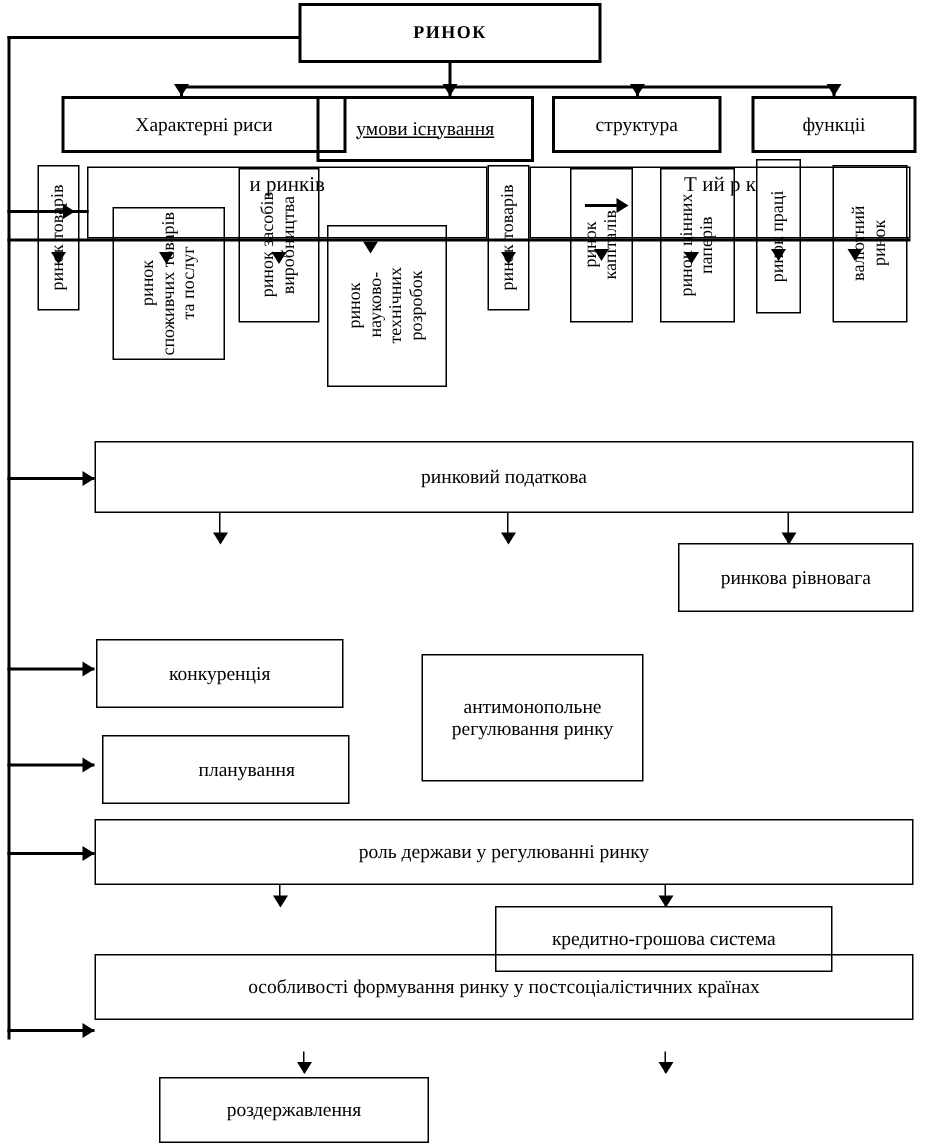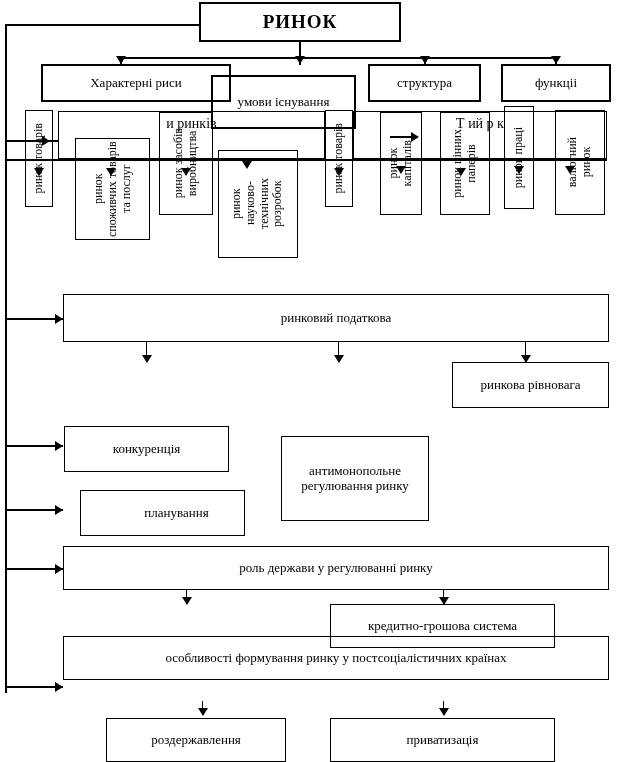--- a/index.html
+++ b/index.html
@@ -2,21 +2,21 @@
 <html><head>
 <meta charset="utf-8">
 <style>
   html,body{margin:0;padding:0;background:#ffffff;}
   body{font-family:"Liberation Serif","DejaVu Serif",serif;color:#000;}
   #canvas{position:relative;width:618px;height:762px;overflow:hidden;background:#fff;}
 
   .box{position:absolute;border:1px solid #000;background:transparent;
        display:flex;align-items:center;justify-content:center;text-align:center;
        font-size:13px;line-height:1.15;box-sizing:border-box;}
-  .box.title{border:2px solid #000;font-weight:bold;font-size:19px;letter-spacing:1px;}
+  .box.title{border:2px solid #000;font-weight:bold;font-size:12px;letter-spacing:1px;}
   .box.bold{border:2px solid #000;}
   .vbox{position:absolute;border:1px solid #000;background:transparent;box-sizing:border-box;
         display:flex;align-items:center;justify-content:center;}
   .vtext{writing-mode:vertical-rl;transform:rotate(180deg);text-align:center;
          font-size:12px;line-height:1.15;white-space:pre-line;}
   .wideover{position:absolute;border:1px solid #000;box-sizing:border-box;background:transparent;
             display:flex;align-items:flex-start;justify-content:center;font-size:14px;padding-top:4px;}
 
   
   .ln{position:absolute;background:#000;}
@@ -43,21 +43,21 @@
   <div class="ln vln" style="left:120px;top:57px;width:2px;height:8px;"></div>
   <div class="arrow-d" style="left:116px;top:56px;"></div>
   <div class="ln vln" style="left:299px;top:57px;width:2px;height:8px;"></div>
   <div class="arrow-d" style="left:295px;top:56px;"></div>
   <div class="ln vln" style="left:424px;top:57px;width:2px;height:8px;"></div>
   <div class="arrow-d" style="left:420px;top:56px;"></div>
   <div class="ln vln" style="left:555px;top:57px;width:2px;height:8px;"></div>
   <div class="arrow-d" style="left:551px;top:56px;"></div>
 
   <div class="box bold" style="left:41px;top:64px;width:190px;height:38px;">Характерні риси</div>
-  <div class="box bold" style="left:211px;top:75px;width:145px;height:54px;">умови існування</div>
+  <div class="box bold" style="left:211px;top:64px;width:145px;height:44px;text-decoration:underline;">умови існування</div>
   <div class="box bold" style="left:368px;top:64px;width:113px;height:38px;">структура</div>
   <div class="box bold" style="left:501px;top:64px;width:110px;height:38px;">функціі</div>
 
   <div class="wideover" style="left:58px;top:111px;width:267px;height:48px;">и ринків</div>
   <div class="wideover" style="left:353px;top:111px;width:254px;height:48px;">Т           ий р        к</div>
 
   <div class="ln hln" style="left:5px;top:140px;width:54px;height:2px;"></div>
   <div class="arrow-r" style="left:42px;top:136px;"></div>
   <div class="ln hln" style="left:5px;top:159px;width:602px;height:2px;"></div>
 
@@ -129,21 +129,21 @@
   <div class="arrow-d" style="left:521px;top:355px;"></div>
 
   <div class="box" style="left:452px;top:362px;width:157px;height:46px;">ринкова рівновага</div>
 
   <div class="ln hln" style="left:5px;top:445px;width:58px;height:2px;"></div>
   <div class="arrow-r" style="left:55px;top:441px;"></div>
   <div class="box" style="left:64px;top:426px;width:165px;height:46px;">конкуренція</div>
 
   <div class="ln hln" style="left:5px;top:509px;width:58px;height:2px;"></div>
   <div class="arrow-r" style="left:55px;top:505px;"></div>
-  <div class="box" style="left:80px;top:490px;width:165px;height:46px;padding-left:28px;">планування</div>
+  <div class="box" style="left:68px;top:490px;width:165px;height:46px;padding-left:28px;">планування</div>
 
   <div class="box" style="left:281px;top:436px;width:148px;height:85px;padding:0 8px;">антимонопольне регулювання ринку</div>
 
   <div class="ln hln" style="left:5px;top:568px;width:58px;height:2px;"></div>
   <div class="arrow-r" style="left:55px;top:564px;"></div>
 
   <div class="box" style="left:63px;top:546px;width:546px;height:44px;">роль держави у регулюванні ринку</div>
 
   <div class="ln vln" style="left:186px;top:590px;width:1px;height:14px;"></div>
   <div class="arrow-d" style="left:182px;top:597px;"></div>
@@ -156,15 +156,14 @@
   <div class="arrow-r" style="left:55px;top:682px;"></div>
 
   <div class="box" style="left:63px;top:636px;width:546px;height:44px;">особливості формування ринку у постсоціалістичних країнах</div>
 
   <div class="ln vln" style="left:202px;top:701px;width:1px;height:14px;"></div>
   <div class="arrow-d" style="left:198px;top:708px;"></div>
   <div class="ln vln" style="left:443px;top:701px;width:1px;height:14px;"></div>
   <div class="arrow-d" style="left:439px;top:708px;"></div>
 
   <div class="box" style="left:106px;top:718px;width:180px;height:44px;">роздержавлення</div>
-  <div class="box" style="left:330px;top:718px;width:225px;height:44px;">приватизація</div>
 
 </div>
 
 </body></html>

